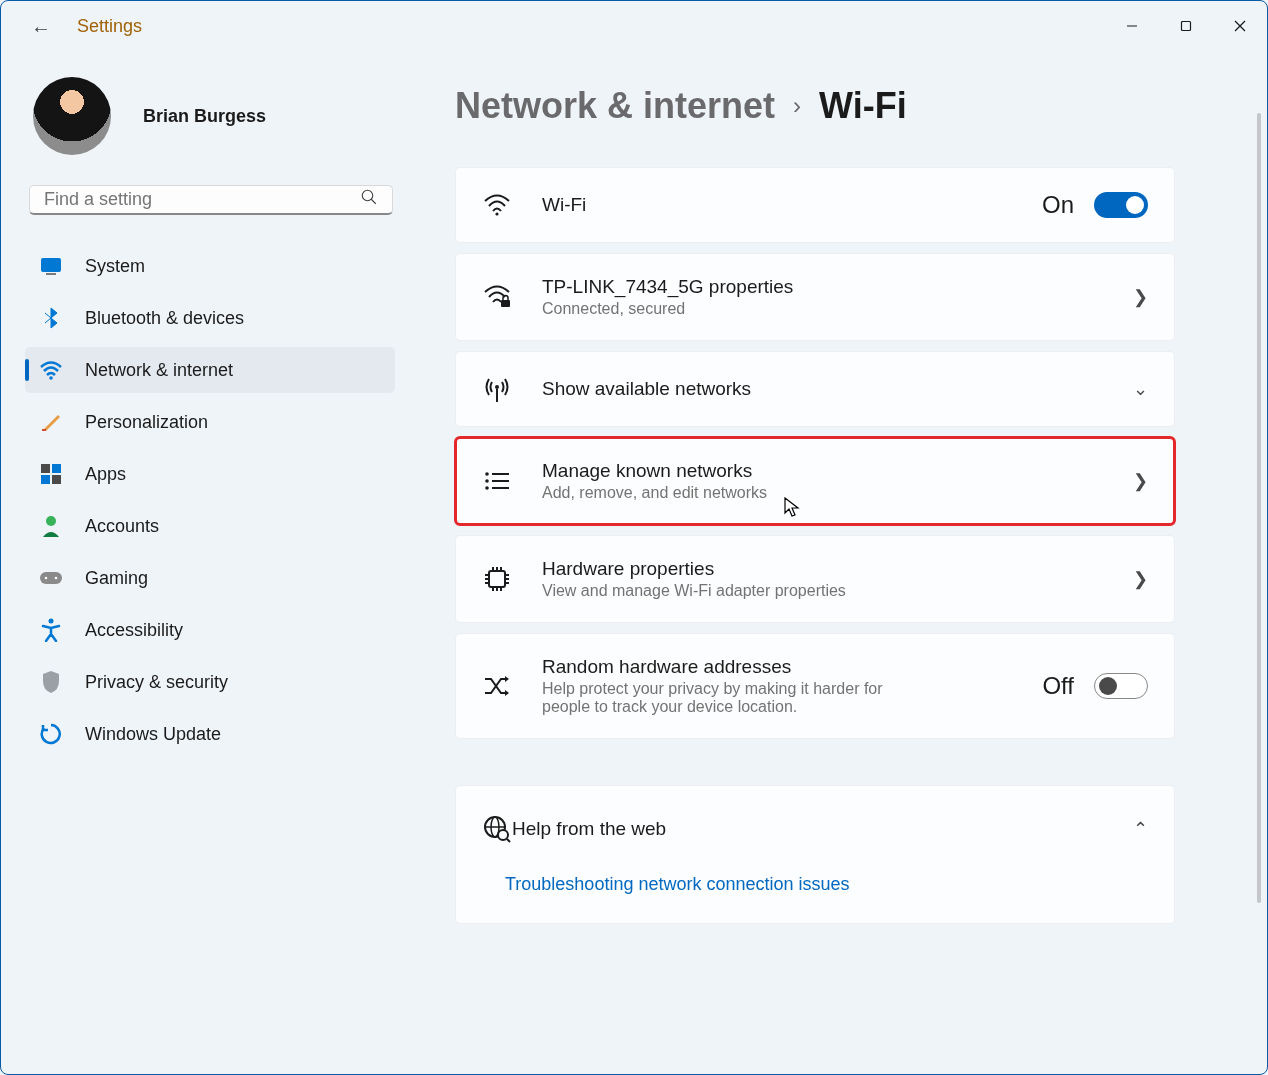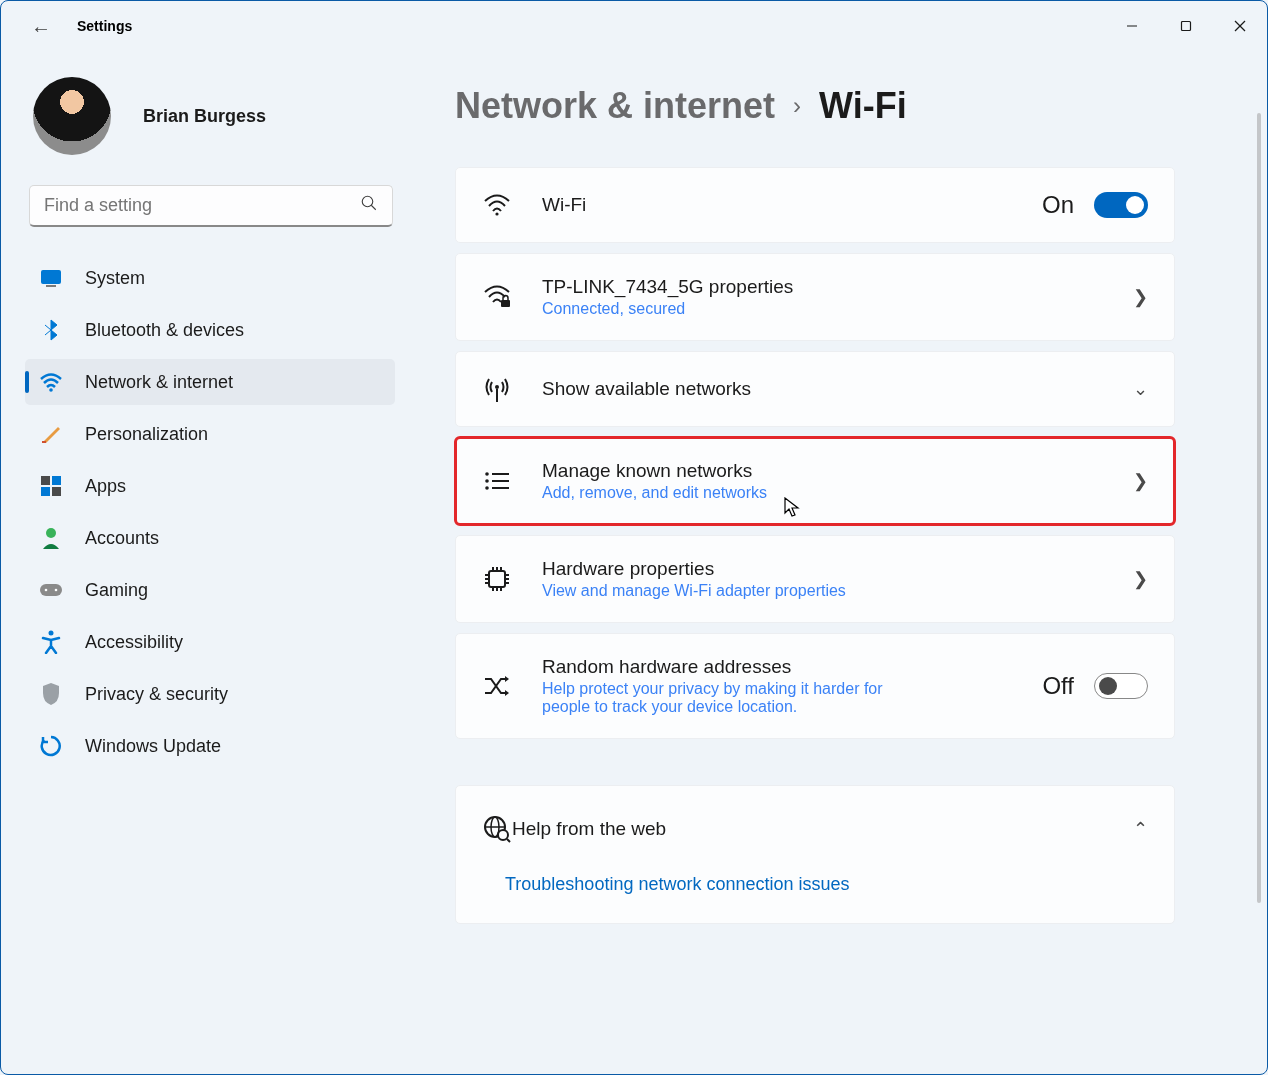--- a/index.html
+++ b/index.html
@@ -13,40 +13,40 @@
     border: 1px solid #0a5aa6;
     border-radius: 8px;
   }
   
   .titlebar {
     display: flex; justify-content: space-between; align-items: center;
     height: 50px; padding: 0 0 0 30px;
   }
   .titlebar-left { display: flex; align-items: center; gap: 26px; }
   .back-arrow { font-size: 20px; color: #404040; cursor: default; }
-  .app-title { font-size: 14px; color: #000000; font-weight: bold; }
+  .app-title { font-size: 18px; color: #a16207; }
   .window-controls { display: flex; }
   .window-controls div {
     width: 54px; height: 40px;
     display: flex; align-items: center; justify-content: center;
     font-size: 14px; color: #1b1b1b;
   }
   
   .layout { display: flex; height: calc(100% - 50px); }
   .sidebar { width: 400px; padding: 26px 6px 0 24px; }
   .user-block { display: flex; align-items: center; gap: 32px; margin-bottom: 30px; padding-left:8px;}
   .avatar {
     width: 78px; height: 78px; border-radius: 50%;
     background: radial-gradient(circle at 50% 32%, #f2c7a2 0 18%, #141414 18% 60%, #8c8c8c 60% 100%);
     background-color:#8c8c8c;
   }
   .user-name { font-size: 18px; font-weight: 600; }
   .search-box {
     display: flex; align-items: center;
-    width: 364px; height: 42px;
+    width: 364px; height: 30px;
     background: #fdfdfe; border: 1px solid #d8d8d8; border-bottom: 2px solid #888;
     border-radius: 5px; padding: 0 14px; margin-left:4px;
     margin-bottom: 28px;
   }
   .search-box input {
     flex: 1; border: none; outline: none; background: transparent;
     font-size: 18px; color: #5a5a5a;
   }
   .search-icon { font-size: 18px; color: #404040; }
   .nav { display: flex; flex-direction: column; gap: 6px; }
@@ -71,21 +71,21 @@
   .bc-current { font-size: 36px; font-weight: 600; color: #1b1b1b; }
   .card {
     background: #fcfdfe; border: 1px solid #eceef1; border-radius: 5px;
     padding: 22px 26px; display: flex; align-items: center; gap: 30px;
     margin-bottom: 10px;
   }
   .card.highlight { outline: 3px solid #e3272b; outline-offset: -2px; }
   .card-icon { width: 30px; height: 30px; display:flex; align-items:center; justify-content:center; color:#1b1b1b;}
   .card-body { flex: 1; }
   .card-title { font-size: 19px; color: #1b1b1b; }
-  .card-sub { font-size: 16px; color: #3b82f6; margin-top: 2px; }
+  .card-sub { font-size: 16px; color: #737373; margin-top: 2px; }
   .card-right { display: flex; align-items: center; gap: 20px; }
   .state-label { font-size: 24px; color: #1b1b1b; }
   .toggle { width: 54px; height: 26px; border-radius: 13px; position: relative; }
   .toggle.on { background: #0067c0; }
   .toggle.on::after { content:""; position:absolute; right:4px; top:4px; width:18px; height:18px; background:#fff; border-radius:50%; }
   .toggle.off { background: #fff; border:1px solid #888; }
   .toggle.off::after { content:""; position:absolute; left:4px; top:3px; width:18px; height:18px; background:#4a4a4a; border-radius:50%; }
   .chev { font-size: 18px; color: #4a4a4a; }
   .help-card { margin-top: 46px; padding: 28px 26px;}
   .help-link { color: #0268c0; font-size: 18px; margin-top: 30px; margin-left:23px;}

